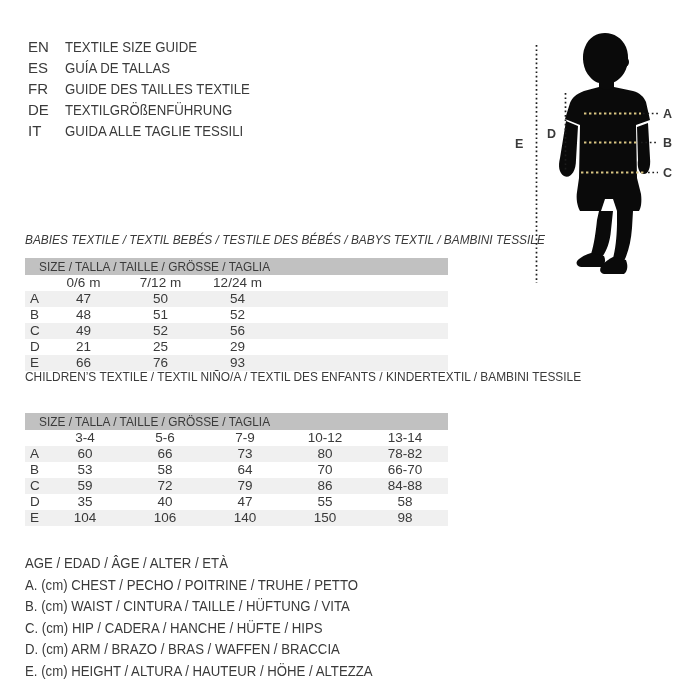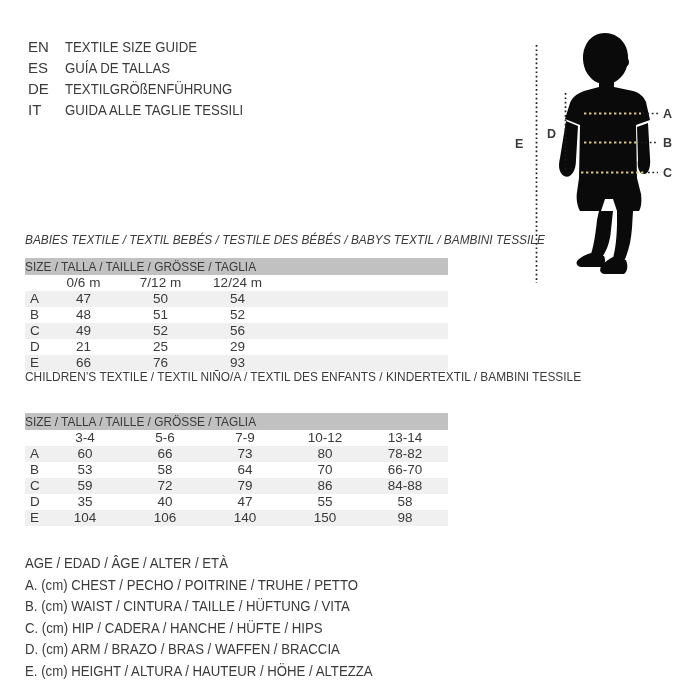--- a/index.html
+++ b/index.html
@@ -16,21 +16,21 @@
 
   
   .section-title { position:absolute; left:25px; font-size:13.5px; line-height:17px; white-space:nowrap; }
   .babies-title { top:231px;font-style:italic; }
   .children-title { top:368px; }
 
   
   .size-table { position:absolute; left:25px; width:423px; font-size:13.5px; }
   .babies-table { top:258px; }
   .children-table { top:413px; }
-  .bar { height:17px; line-height:17px; background:#c1c1c1; padding-left:0; box-sizing:border-box; }
+  .bar { height:17px; line-height:17px; background:#c1c1c1; padding-left:14px; box-sizing:border-box; }
   .row { height:16px; line-height:16px; }
   .bgrid { display:grid; grid-template-columns:20px 77px 77px 77px; }
   .cgrid { display:grid; grid-template-columns:20px 80px 80px 80px 80px 80px; }
   .stripe { background:#f0f0f0; }
   .cell { display:block; }
   .letter { padding-left:5px; }
   .val { text-align:center; }
 
   
   .legend { position:absolute; top:552px; left:25px; font-size:15px; }
@@ -49,20 +49,24 @@
 <div class="canvas">
 
   <div class="lang-block">
     <div class="lang-row">
       <span class="lang-code">EN</span>
       <span class="cond">TEXTILE SIZE GUIDE</span>
     </div>
     <div class="lang-row">
       <span class="lang-code">ES</span>
       <span class="cond">GUÍA DE TALLAS</span>
+    </div>
+    <div class="lang-row">
+      <span class="lang-code">FR</span>
+      <span class="cond">GUIDE DES TAILLES TEXTILE</span>
     </div>
     <div class="lang-row">
       <span class="lang-code">DE</span>
       <span class="cond">TEXTILGRÖßENFÜHRUNG</span>
     </div>
     <div class="lang-row">
       <span class="lang-code">IT</span>
       <span class="cond">GUIDA ALLE TAGLIE TESSILI</span>
     </div>
   </div>

